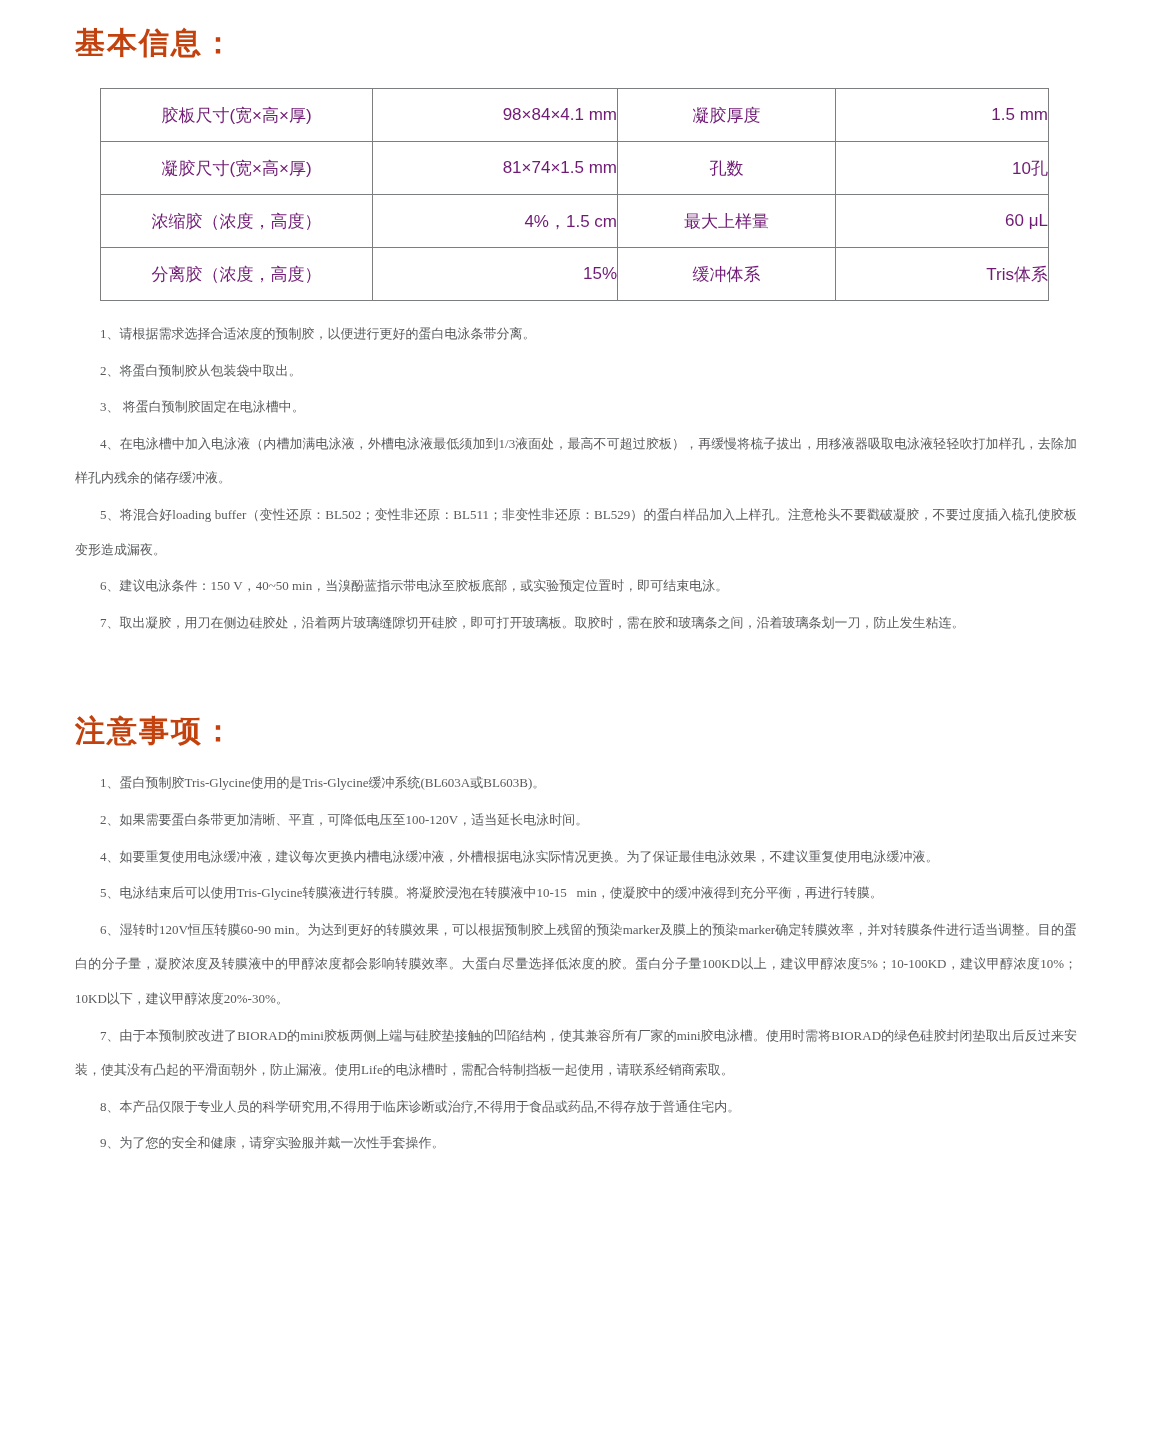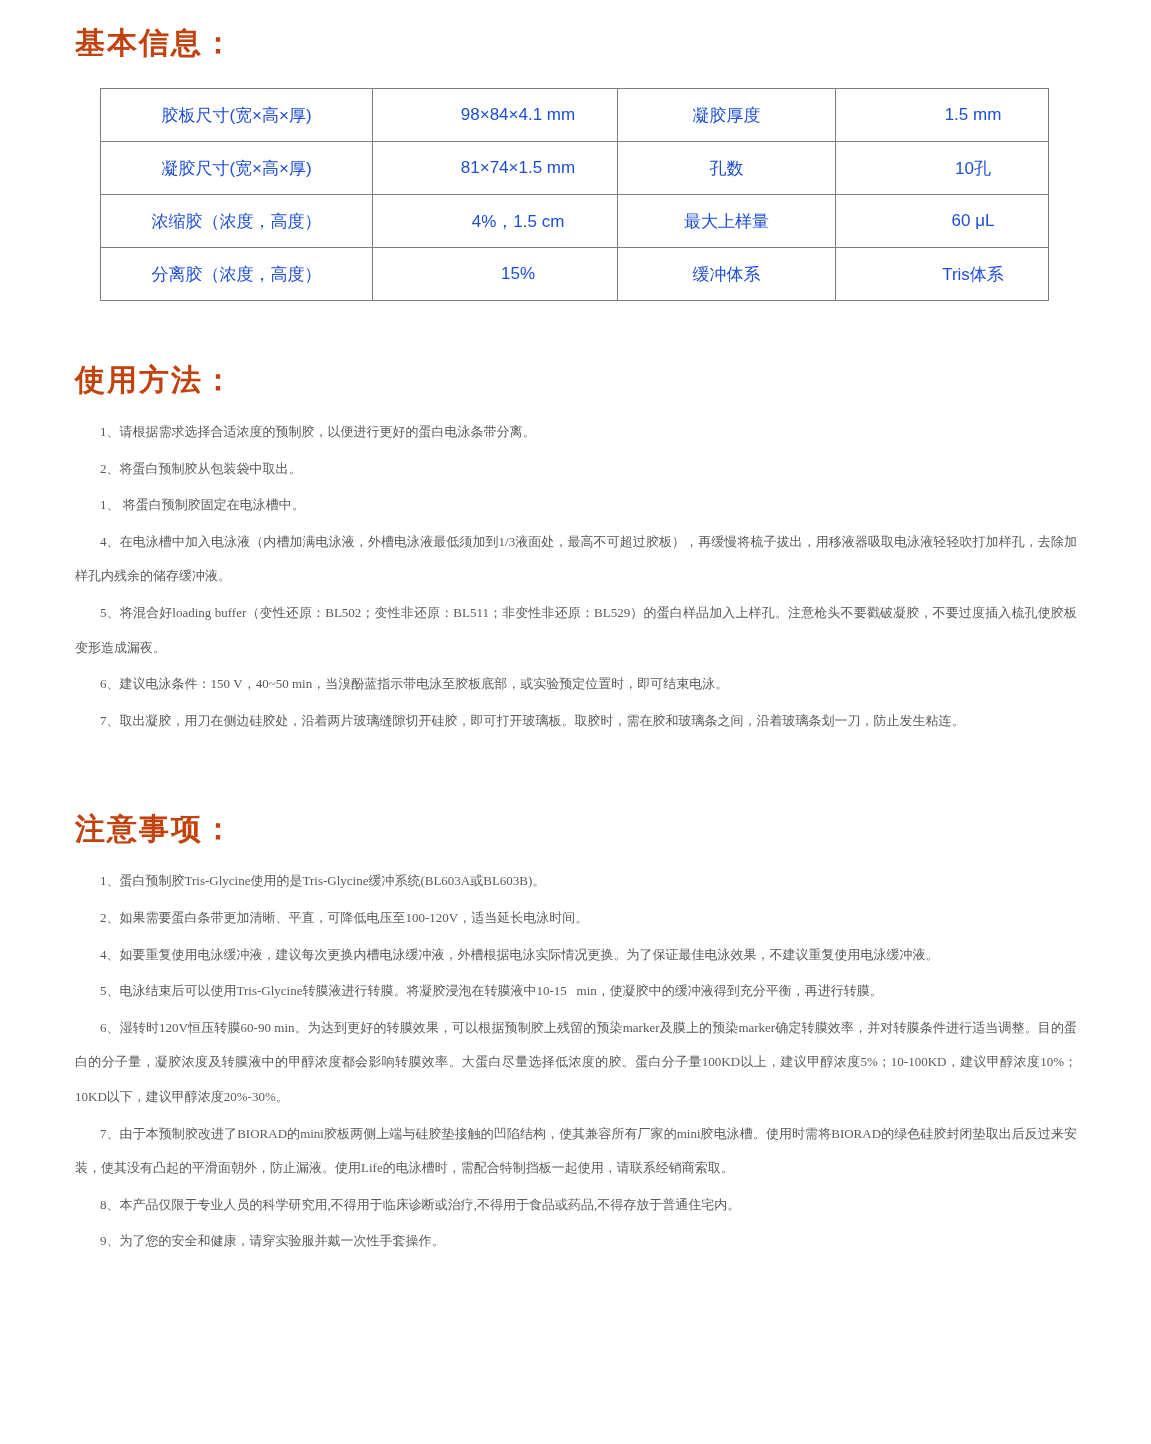--- a/index.html
+++ b/index.html
@@ -30,27 +30,27 @@
   table.info-table {
     border-collapse: collapse;
     table-layout: fixed;
     width: 948px;
     margin-left: 25px;
   }
   .info-table td {
     border: 1px solid #7d7e80;
     height: 52px;
     font-size: 17px;
-    color: #1d4ed8;
+    color: #701a75;
     padding: 0;
     overflow: hidden;
     white-space: nowrap;
   }
   td.c-label { text-align: center; }
-  td.c-value { text-align: center; padding-left: 46px; }
+  td.c-value { text-align: right; padding-left: 46px; }
   td.c-value.second { padding-left: 62px; }
   .sec-title.usage { margin-top: 60px; }
   .sec-title.notes { margin-top: 72px; }
   .doc-list {
     margin-top: 16px;
     font-size: 13px;
     font-family: Liberation Serif, serif;
   }
   .doc-list p {
     margin: 0 0 2px 0;
@@ -98,25 +98,24 @@
           <td class="c-label">分离胶（浓度，高度）</td>
           <td class="c-value">15%</td>
           <td class="c-label">缓冲体系</td>
           <td class="c-value second">Tris体系</td>
         </tr>
       </tbody>
     </table>
   </section>
 
   <section>
-    <h2 class="sec-title usage">使用方法：</h2>
     <div class="doc-list">
       <p>1、请根据需求选择合适浓度的预制胶，以便进行更好的蛋白电泳条带分离。</p>
       <p>2、将蛋白预制胶从包装袋中取出。</p>
-      <p>1、 将蛋白预制胶固定在电泳槽中。</p>
+      <p>3、 将蛋白预制胶固定在电泳槽中。</p>
       <p>4、在电泳槽中加入电泳液（内槽加满电泳液，外槽电泳液最低须加到1/3液面处，最高不可超过胶板），再缓慢将梳子拔出，用移液器吸取电泳液轻轻吹打加样孔，去除加样孔内残余的储存缓冲液。</p>
       <p>5、将混合好loading buffer（变性还原：BL502；变性非还原：BL511；非变性非还原：BL529）的蛋白样品加入上样孔。注意枪头不要戳破凝胶，不要过度插入梳孔使胶板变形造成漏夜。</p>
       <p>6、建议电泳条件：150 V，40~50 min，当溴酚蓝指示带电泳至胶板底部，或实验预定位置时，即可结束电泳。</p>
       <p>7、取出凝胶，用刀在侧边硅胶处，沿着两片玻璃缝隙切开硅胶，即可打开玻璃板。取胶时，需在胶和玻璃条之间，沿着玻璃条划一刀，防止发生粘连。</p>
     </div>
   </section>
 
   <section>
     <h2 class="sec-title notes">注意事项：</h2>
     <div class="doc-list">

